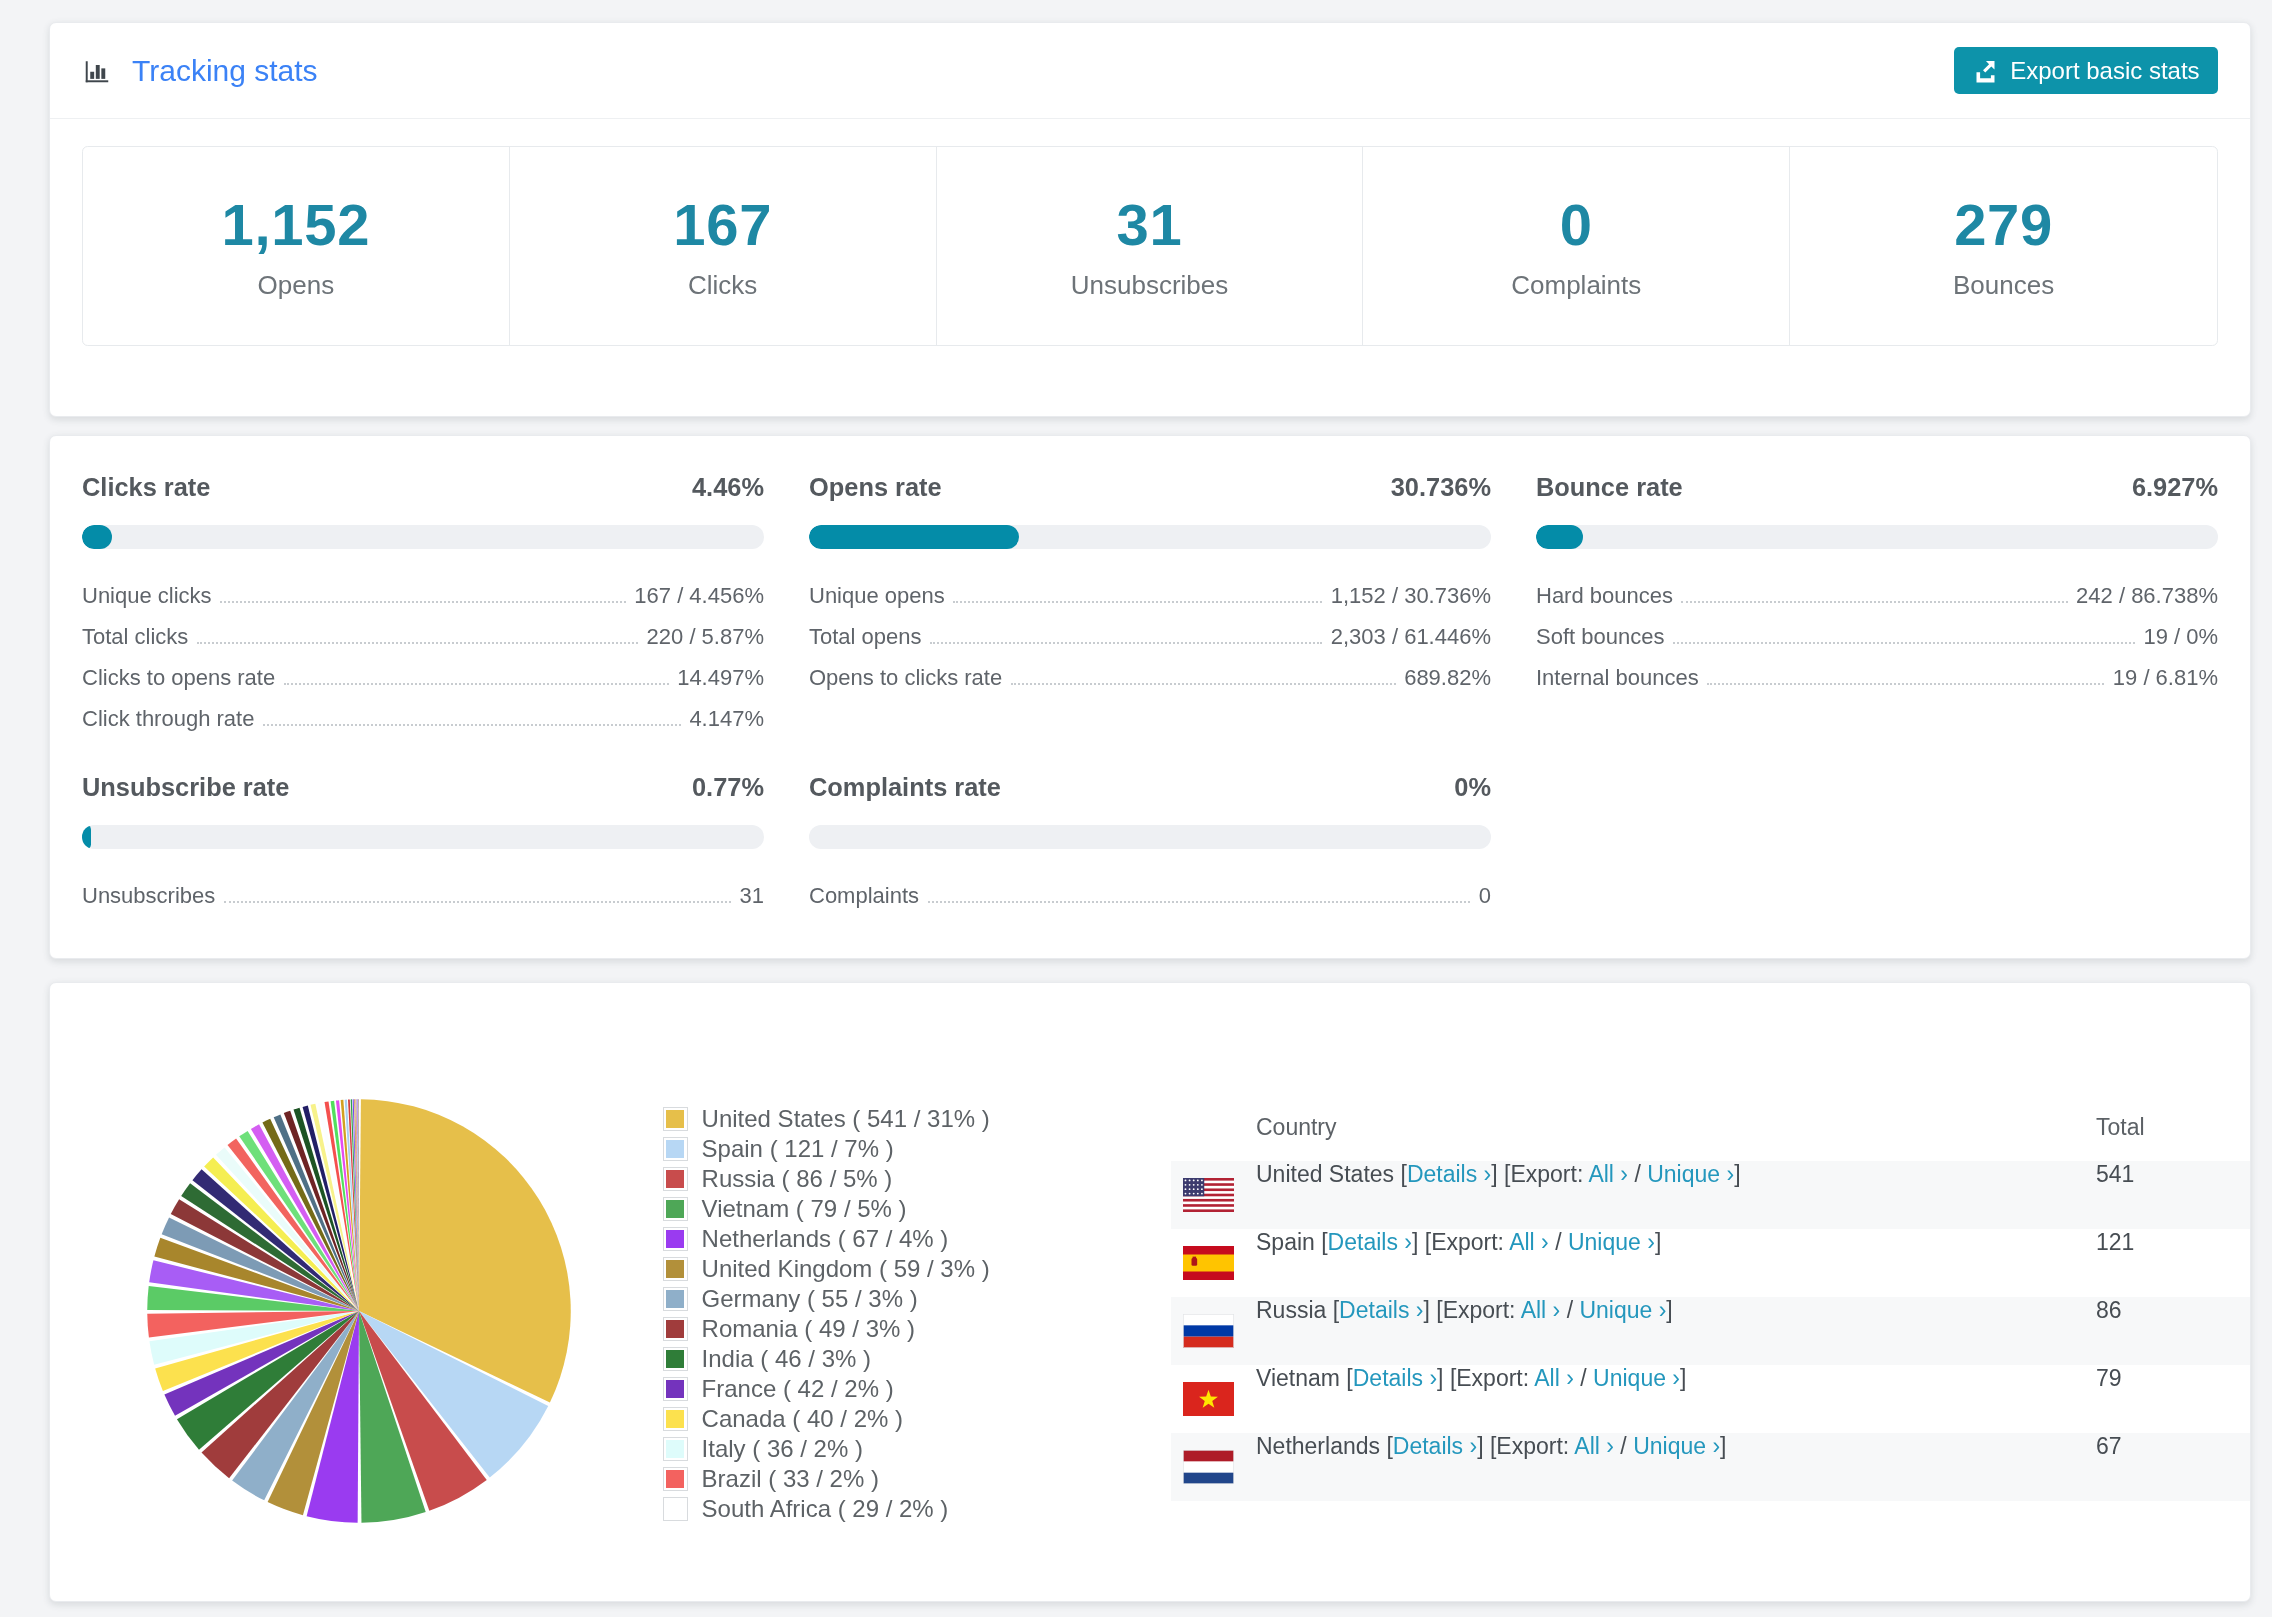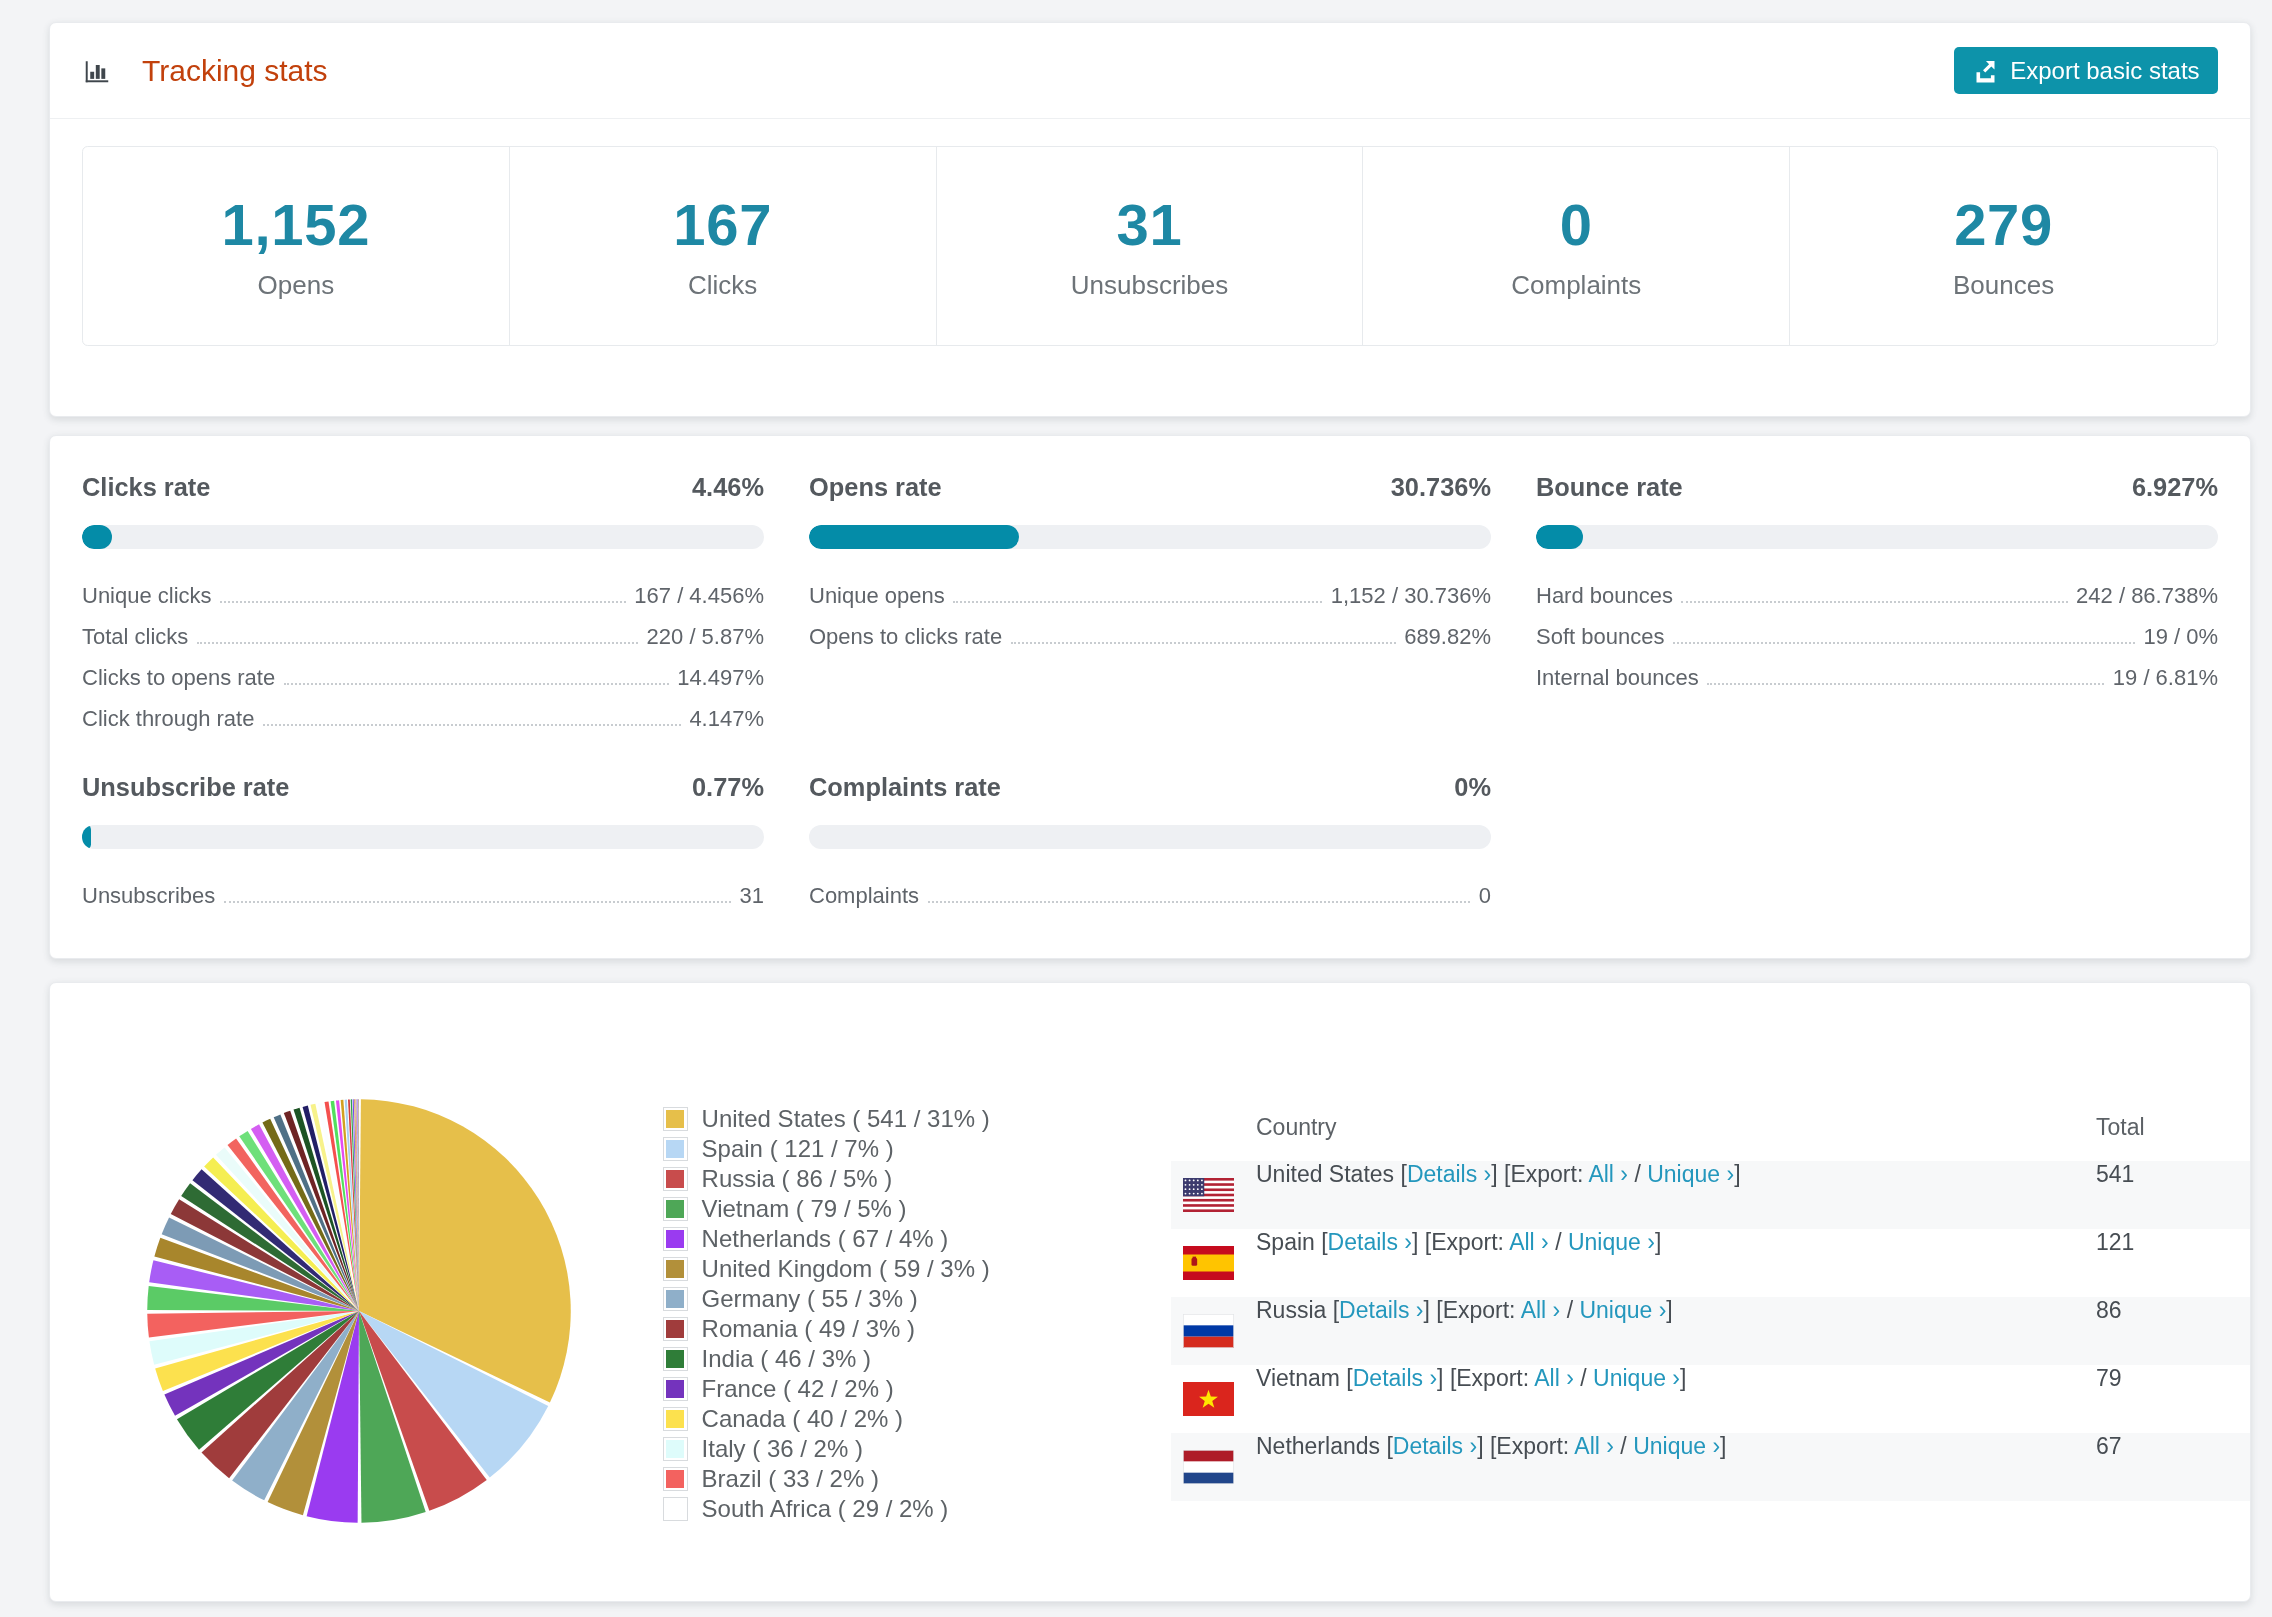--- a/index.html
+++ b/index.html
@@ -16,21 +16,21 @@
     box-sizing:border-box;
   }
   #card-tracking{top:22px;height:395px;}
   #card-rates{top:435px;height:524px;}
   #card-geo{top:982px;height:620px;overflow:hidden;}
 
   .card-header{
     height:95px;display:flex;align-items:center;justify-content:space-between;
     padding:0 32px;border-bottom:0.7px solid #eef0f2;
   }
-  .card-title{display:flex;align-items:center;gap:30px;font-size:30px;color:#c2410c;}
+  .card-title{display:flex;align-items:center;gap:20px;font-size:30px;color:#3b82f6;}
   .card-title svg{display:block;}
 
   .btn-export{
     display:flex;align-items:center;gap:11.3px;height:47px;padding:0 18.4px;
     background:#0d93aa;color:#fff;font-size:24px;border:none;border-radius:5px;
     font-family:"Liberation Sans",sans-serif;cursor:pointer;
   }
 
   
   .summary-wrap{
@@ -168,20 +168,25 @@
         <span class="rate-value">30.736%</span>
       </div>
       <div class="bar">
           <div class="bar-fill" style="width: 30.736%; min-width: 9.2px;"></div>
         </div>
       <div class="rate-rows">
           <div class="stat-row">
             <span class="rl">Unique opens</span>
             <span class="lead"></span>
             <span class="rv">1,152 / 30.736%</span>
+          </div>
+          <div class="stat-row">
+            <span class="rl">Total opens</span>
+            <span class="lead"></span>
+            <span class="rv">2,303 / 61.446%</span>
           </div>
           <div class="stat-row">
             <span class="rl">Opens to clicks rate</span>
             <span class="lead"></span>
             <span class="rv">689.82%</span>
           </div>
         </div>
     </div>
 
     <div class="rate-block">

